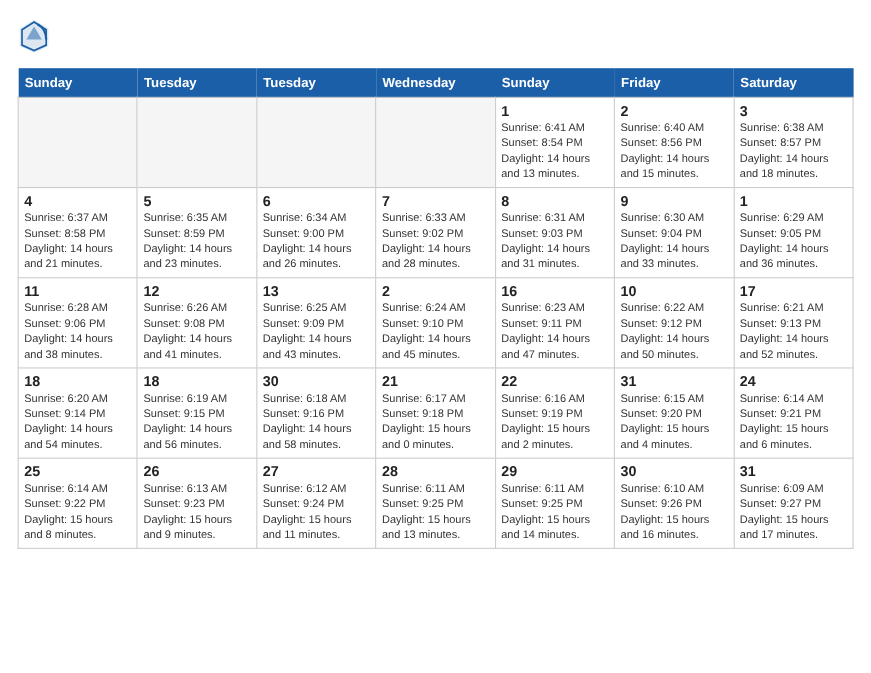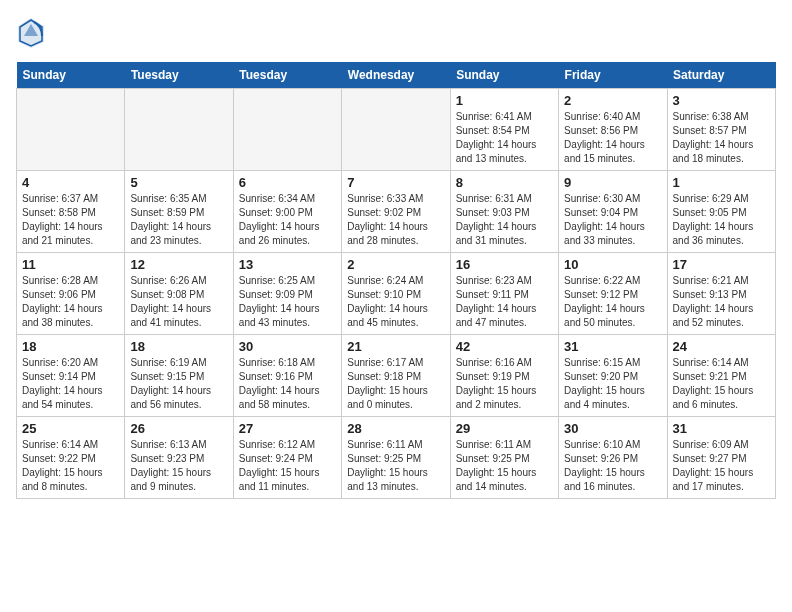--- a/index.html
+++ b/index.html
@@ -208,21 +208,21 @@
         </td>
         <td>
           <div class="day-num">30</div>
           <div class="day-info">Sunrise: 6:18 AM<br>Sunset: 9:16 PM<br>Daylight: 14 hours and 58 minutes.</div>
         </td>
         <td>
           <div class="day-num">21</div>
           <div class="day-info">Sunrise: 6:17 AM<br>Sunset: 9:18 PM<br>Daylight: 15 hours and 0 minutes.</div>
         </td>
         <td>
-          <div class="day-num">42</div>
+          <div class="day-num">22</div>
           <div class="day-info">Sunrise: 6:16 AM<br>Sunset: 9:19 PM<br>Daylight: 15 hours and 2 minutes.</div>
         </td>
         <td>
           <div class="day-num">31</div>
           <div class="day-info">Sunrise: 6:15 AM<br>Sunset: 9:20 PM<br>Daylight: 15 hours and 4 minutes.</div>
         </td>
         <td>
           <div class="day-num">24</div>
           <div class="day-info">Sunrise: 6:14 AM<br>Sunset: 9:21 PM<br>Daylight: 15 hours and 6 minutes.</div>
         </td>

